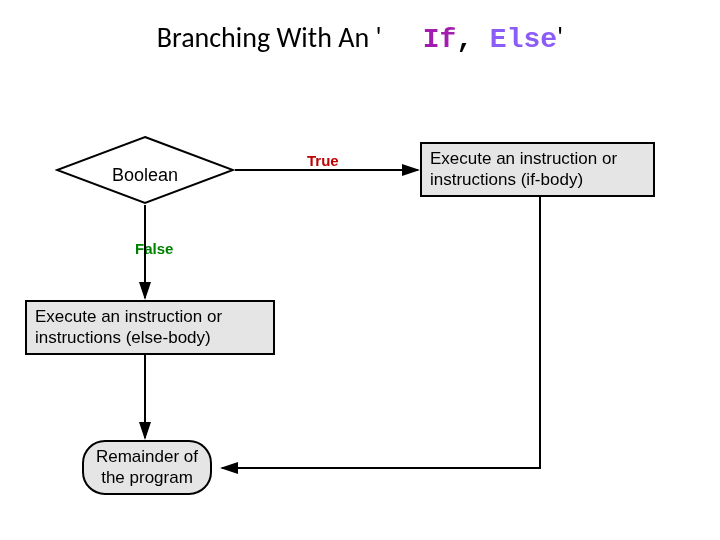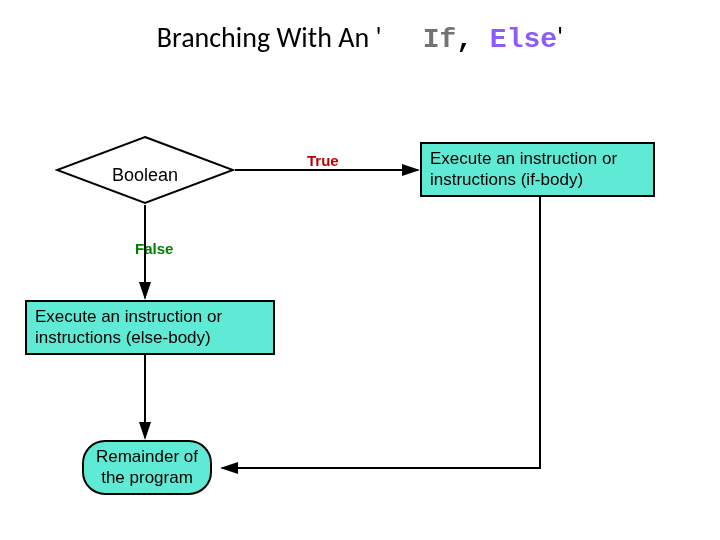--- a/index.html
+++ b/index.html
@@ -19,21 +19,21 @@
     width: 720px;
     text-align: center;
     font-size: 28px;
     font-family: Calibri, Arial, sans-serif;
     color: #000;
   }
   .title .code {
     font-family: "Courier New", Courier, monospace;
     font-weight: bold;
   }
-  .title .if { color: #737373; margin-left: 41px; }
+  .title .if { color: #a21caf; margin-left: 41px; }
   .title .comma { color: #000; }
   .title .else { color: #8b5cf6; }
   .diamond-wrap {
     position: absolute;
     left: 55px;
     top: 135px;
     width: 180px;
     height: 70px;
   }
   .diamond {
@@ -46,21 +46,21 @@
     position: absolute;
     top: 5px; left: 0; width: 100%; height: 100%;
     display: flex;
     align-items: center;
     justify-content: center;
     font-size: 18px;
     color: #000;
   }
   .box {
     position: absolute;
-    background: #5eead4;
+    background: #e5e5e5;
     border: 2px solid #000;
     font-size: 17px;
     line-height: 1.2;
     display: flex;
     align-items: center;
     padding: 6px 8px;
     box-sizing: border-box;
   }
   .box.ifbody {
     left: 420px;

